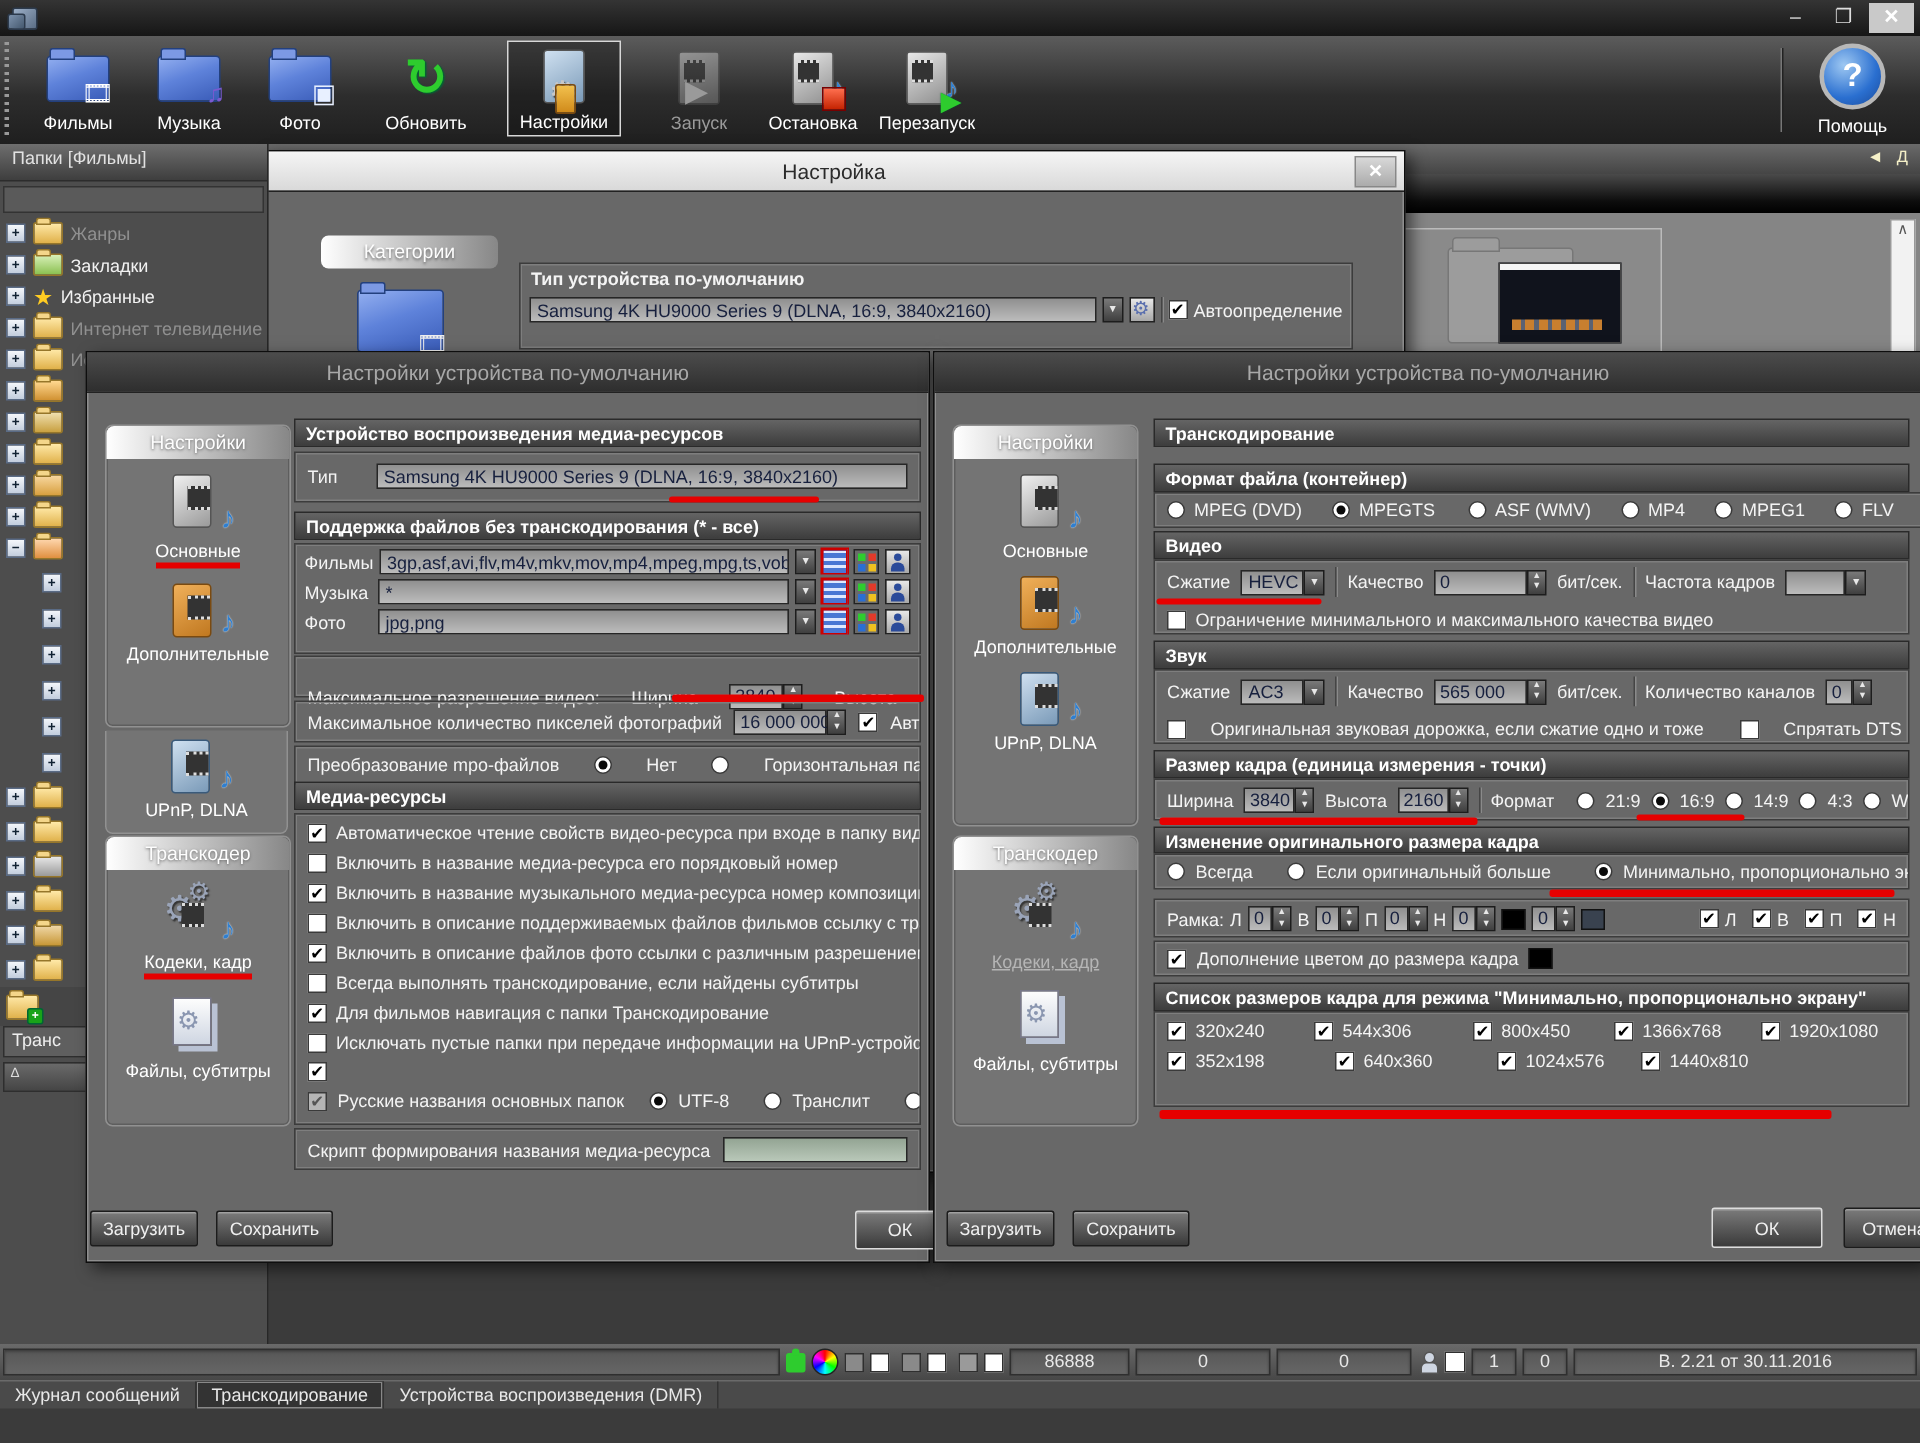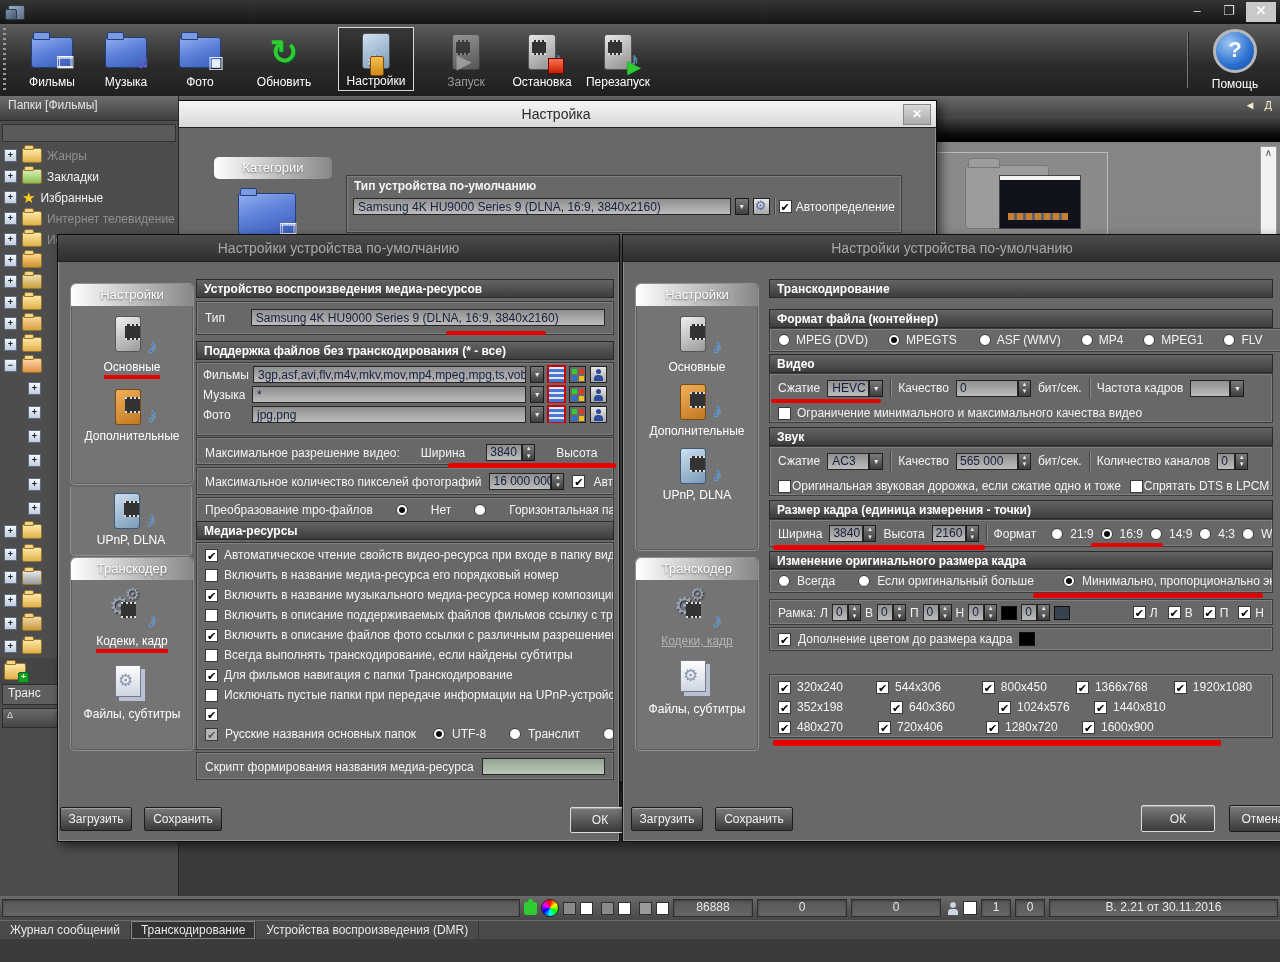--- a/index.html
+++ b/index.html
@@ -477,21 +477,21 @@
       <span class="lbl" style="width:46px">Фото</span>
       <span class="inp" style="width:280px">jpg,png</span>
       <span class="cab">▼</span>
       <span class="ibtn grid"></span>
       <span class="ibtn shapes"></span>
       <span class="ibtn person"></span>
     </div>
   </div>
 
   <div class="abs gbox" style="left:138px;top:202px;width:418px;height:28px">
-    <div class="row" style="padding:6px 8px 0;gap:21px">
+    <div class="row" style="padding:18px 8px 0;gap:21px">
       <span class="lbl">Максимальное разрешение видео:</span>
       <span class="lbl">Ширина</span>
       <span class="spin">
         <span class="sv" style="width:36px">3840</span>
         <span class="spbtn">
             <span>▲</span>
             <span>▼</span>
           </span>
         </span>
       <span class="lbl">Высота</span>
@@ -715,21 +715,21 @@
       <span class="vsep"></span>
       <span class="lbl">Количество каналов</span>
       <span class="spin">
         <span class="sv" style="width:18px">0</span>
         <span class="spbtn">
             <span>▲</span>
             <span>▼</span>
           </span>
         </span>
     </div>
-    <div class="row" style="padding:8px 8px 0;gap:1px">
+    <div class="row" style="padding:8px 8px 0;gap:16px">
       <span class="cb"></span>
       <span class="lbl">Оригинальная звуковая дорожка, если сжатие одно и тоже</span>
       <span class="cb" style="margin-left:8px"></span>
       <span class="lbl">Спрятать DTS в LPCM</span>
     </div>
   </div>
 
   <div class="abs ghead" style="left:146px;top:265px;width:504px;height:19px">Размер кадра (единица измерения - точки)</div>
   <div class="abs gbox" style="left:146px;top:284px;width:504px;height:28px">
     <div class="row" style="padding:5px 8px 0;gap:7px">
@@ -836,20 +836,21 @@
   </div>
 
   <div class="abs gbox" style="left:146px;top:392px;width:504px;height:24px">
     <div class="row" style="padding:4px 8px 0;gap:7px">
       <span class="cb on"></span>
       <span class="lbl">Дополнение цветом до размера кадра</span>
       <span class="swatch" style="background:#000"></span>
     </div>
   </div>
 
+  <div class="abs ghead" style="left:146px;top:420px;width:504px;height:19px">Список размеров кадра для режима "Минимально, пропорционально экрану"</div>
   <div class="abs gbox" style="left:146px;top:439px;width:504px;height:64px">
     <div class="row" style="padding:5px 8px 0;gap:0">
       <span style="width:100px" class="row">
           <span class="cb on"></span>
           <span class="lbl">320x240</span>
         </span>
       <span style="width:108px" class="row">
           <span class="cb on"></span>
           <span class="lbl">544x306</span>
         </span>
@@ -875,38 +876,20 @@
           <span class="cb on"></span>
           <span class="lbl">640x360</span>
         </span>
       <span style="width:96px" class="row">
           <span class="cb on"></span>
           <span class="lbl">1024x576</span>
         </span>
       <span style="width:100px" class="row">
           <span class="cb on"></span>
           <span class="lbl">1440x810</span>
-        </span>
-    </div>
-    <div class="row" style="padding:6px 8px 0;gap:0">
-      <span style="width:100px" class="row">
-          <span class="cb on"></span>
-          <span class="lbl">480x270</span>
-        </span>
-      <span style="width:108px" class="row">
-          <span class="cb on"></span>
-          <span class="lbl">720x406</span>
-        </span>
-      <span style="width:96px" class="row">
-          <span class="cb on"></span>
-          <span class="lbl">1280x720</span>
-        </span>
-      <span style="width:100px" class="row">
-          <span class="cb on"></span>
-          <span class="lbl">1600x900</span>
         </span>
     </div>
   </div>
   <div class="redbar" style="left:150px;top:505px;width:448px;height:6px"></div>
 
   <div class="abs btn" style="left:8px;top:572px;width:72px;height:24px;line-height:23px">Загрузить</div>
   <div class="abs btn" style="left:92px;top:572px;width:78px;height:24px;line-height:23px">Сохранить</div>
   <div class="abs btn" style="left:518px;top:570px;width:74px;height:27px;line-height:26px;border:1px solid #ddd">ОК</div>
   <div class="abs btn" style="left:606px;top:570px;width:68px;height:27px;line-height:26px">Отмена</div>
 </div>

